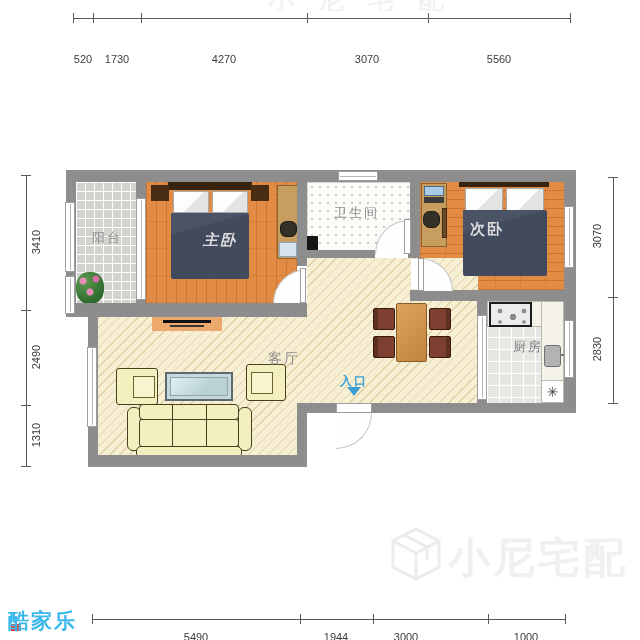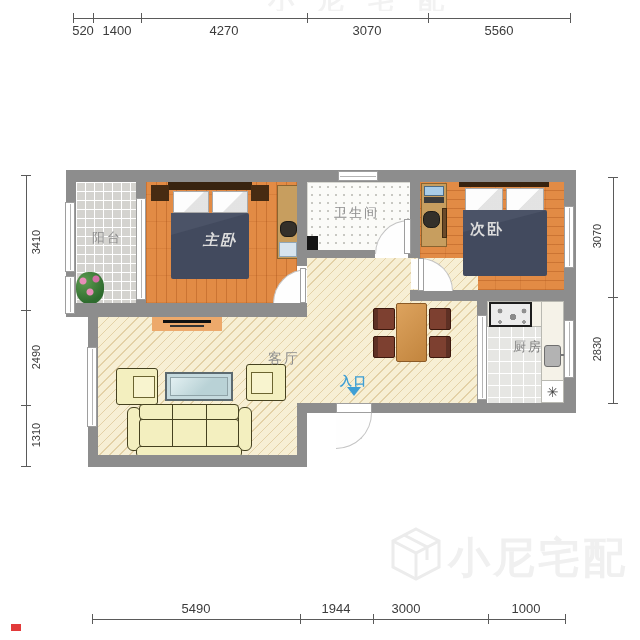--- a/index.html
+++ b/index.html
@@ -54,21 +54,21 @@
           background-image:linear-gradient(90deg,rgba(0,0,0,.25) 0 4px,transparent 4px);}
   
   .rlabel{position:absolute;color:#8d8d8d;font-size:13px;letter-spacing:2px;white-space:nowrap;}
   .rlabel.onbed{color:#dcdcdc;font-size:15px;font-weight:bold;letter-spacing:2px;}
   .entr{position:absolute;color:#3f9fd4;font-size:12px;font-weight:bold;letter-spacing:2px;}
   .tri-down{position:absolute;width:0;height:0;border-left:7px solid transparent;
             border-right:7px solid transparent;border-top:9px solid #3f9fd4;}
   
   .dline{position:absolute;background:#5a5a5a;}
   .tick{position:absolute;background:#5a5a5a;}
-  .dlabel{position:absolute;color:#3c3c3c;font-size:13px;white-space:nowrap;transform:translateX(-50%);}
+  .dlabel{position:absolute;color:#3c3c3c;font-size:11px;white-space:nowrap;transform:translateX(-50%);margin-top:30px;}
   .vlabel{position:absolute;color:#3c3c3c;font-size:11px;width:60px;text-align:center;
           transform:rotate(-90deg);white-space:nowrap;}
   
   .wm{position:absolute;color:#f0f0f0;font-weight:bold;letter-spacing:3px;}
   .logo-text{position:absolute;color:#3cb8ea;font-size:21px;font-weight:bold;letter-spacing:2px;}
   .logo-red{position:absolute;background:#e23a3a;}
 </style>
 </head>
 <body>
 
@@ -209,21 +209,21 @@
   <div class="tri-down" style="left:347px;top:387px;"></div>
 
   <div class="dline" style="left:73px;top:18px;width:497px;height:1px;"></div>
   <div class="tick" style="left:73px;top:13px;width:1px;height:10px;"></div>
   <div class="tick" style="left:93px;top:13px;width:1px;height:10px;"></div>
   <div class="tick" style="left:141px;top:13px;width:1px;height:10px;"></div>
   <div class="tick" style="left:307px;top:13px;width:1px;height:10px;"></div>
   <div class="tick" style="left:428px;top:13px;width:1px;height:10px;"></div>
   <div class="tick" style="left:570px;top:13px;width:1px;height:10px;"></div>
   <div class="dlabel" style="left:83px;top:23px;">520</div>
-  <div class="dlabel" style="left:117px;top:23px;">1400</div>
+  <div class="dlabel" style="left:117px;top:23px;">1730</div>
   <div class="dlabel" style="left:224px;top:23px;">4270</div>
   <div class="dlabel" style="left:367px;top:23px;">3070</div>
   <div class="dlabel" style="left:499px;top:23px;">5560</div>
 
   <div class="dline" style="left:92px;top:619px;width:473px;height:1px;"></div>
   <div class="tick" style="left:92px;top:614px;width:1px;height:10px;"></div>
   <div class="tick" style="left:300px;top:614px;width:1px;height:10px;"></div>
   <div class="tick" style="left:373px;top:614px;width:1px;height:10px;"></div>
   <div class="tick" style="left:488px;top:614px;width:1px;height:10px;"></div>
   <div class="tick" style="left:565px;top:614px;width:1px;height:10px;"></div>
@@ -254,14 +254,15 @@
         <polygon points="26,3 49,15 49,41 26,53 3,41 3,15"></polygon>
         <polyline points="3,15 26,27 49,15"></polyline>
         <line x1="26" y1="27" x2="26" y2="53"></line>
         <polyline points="14,9 37,21 37,34"></polyline>
       </g>
     </svg>
     <div class="wm" style="left:58px;top:6px;font-size:42px;">小尼宅配</div>
   </div>
 
   <div class="logo-red" style="left:11px;top:624px;width:10px;height:7px;"></div>
+  <div class="logo-text" style="left:8px;top:607px;">酷家乐</div>
 
 </div>
 
 </body></html>

